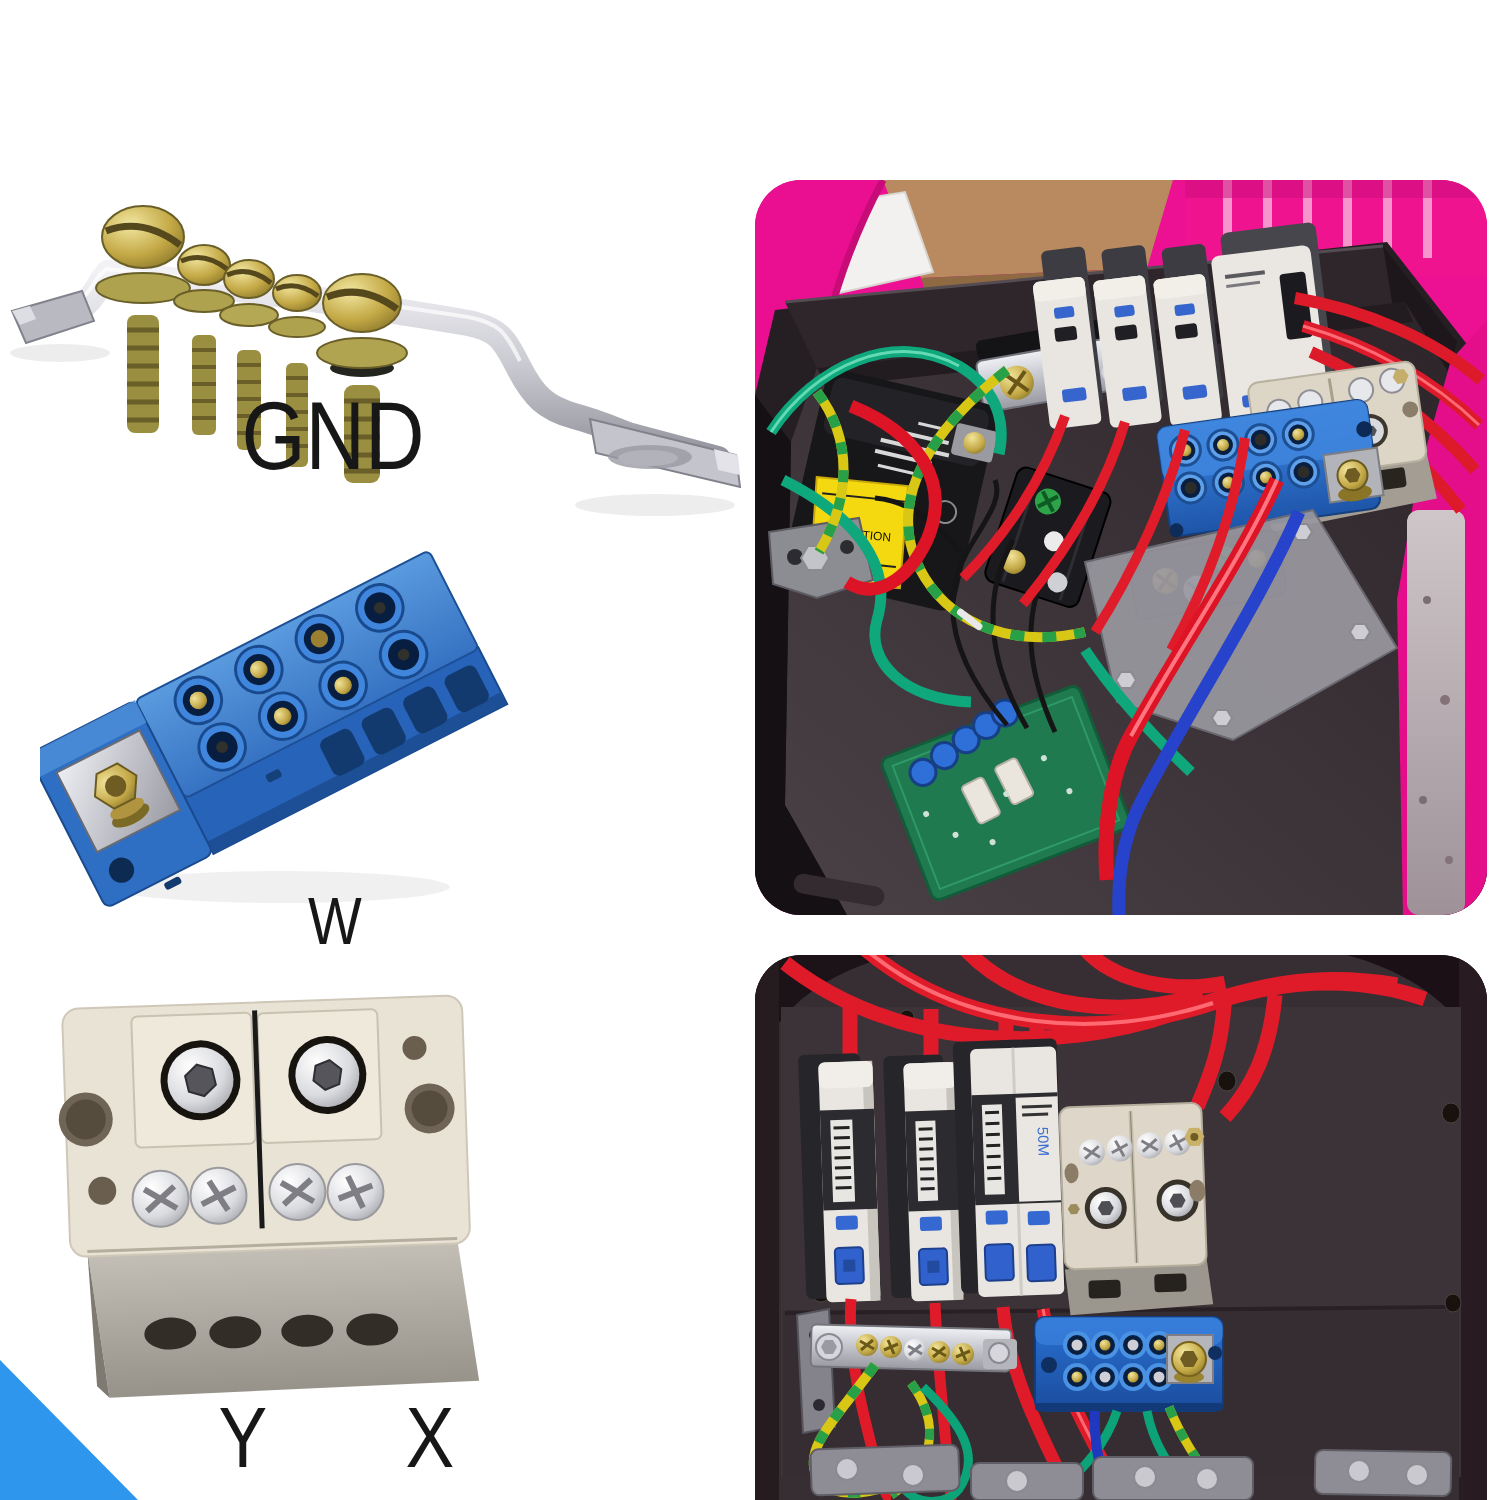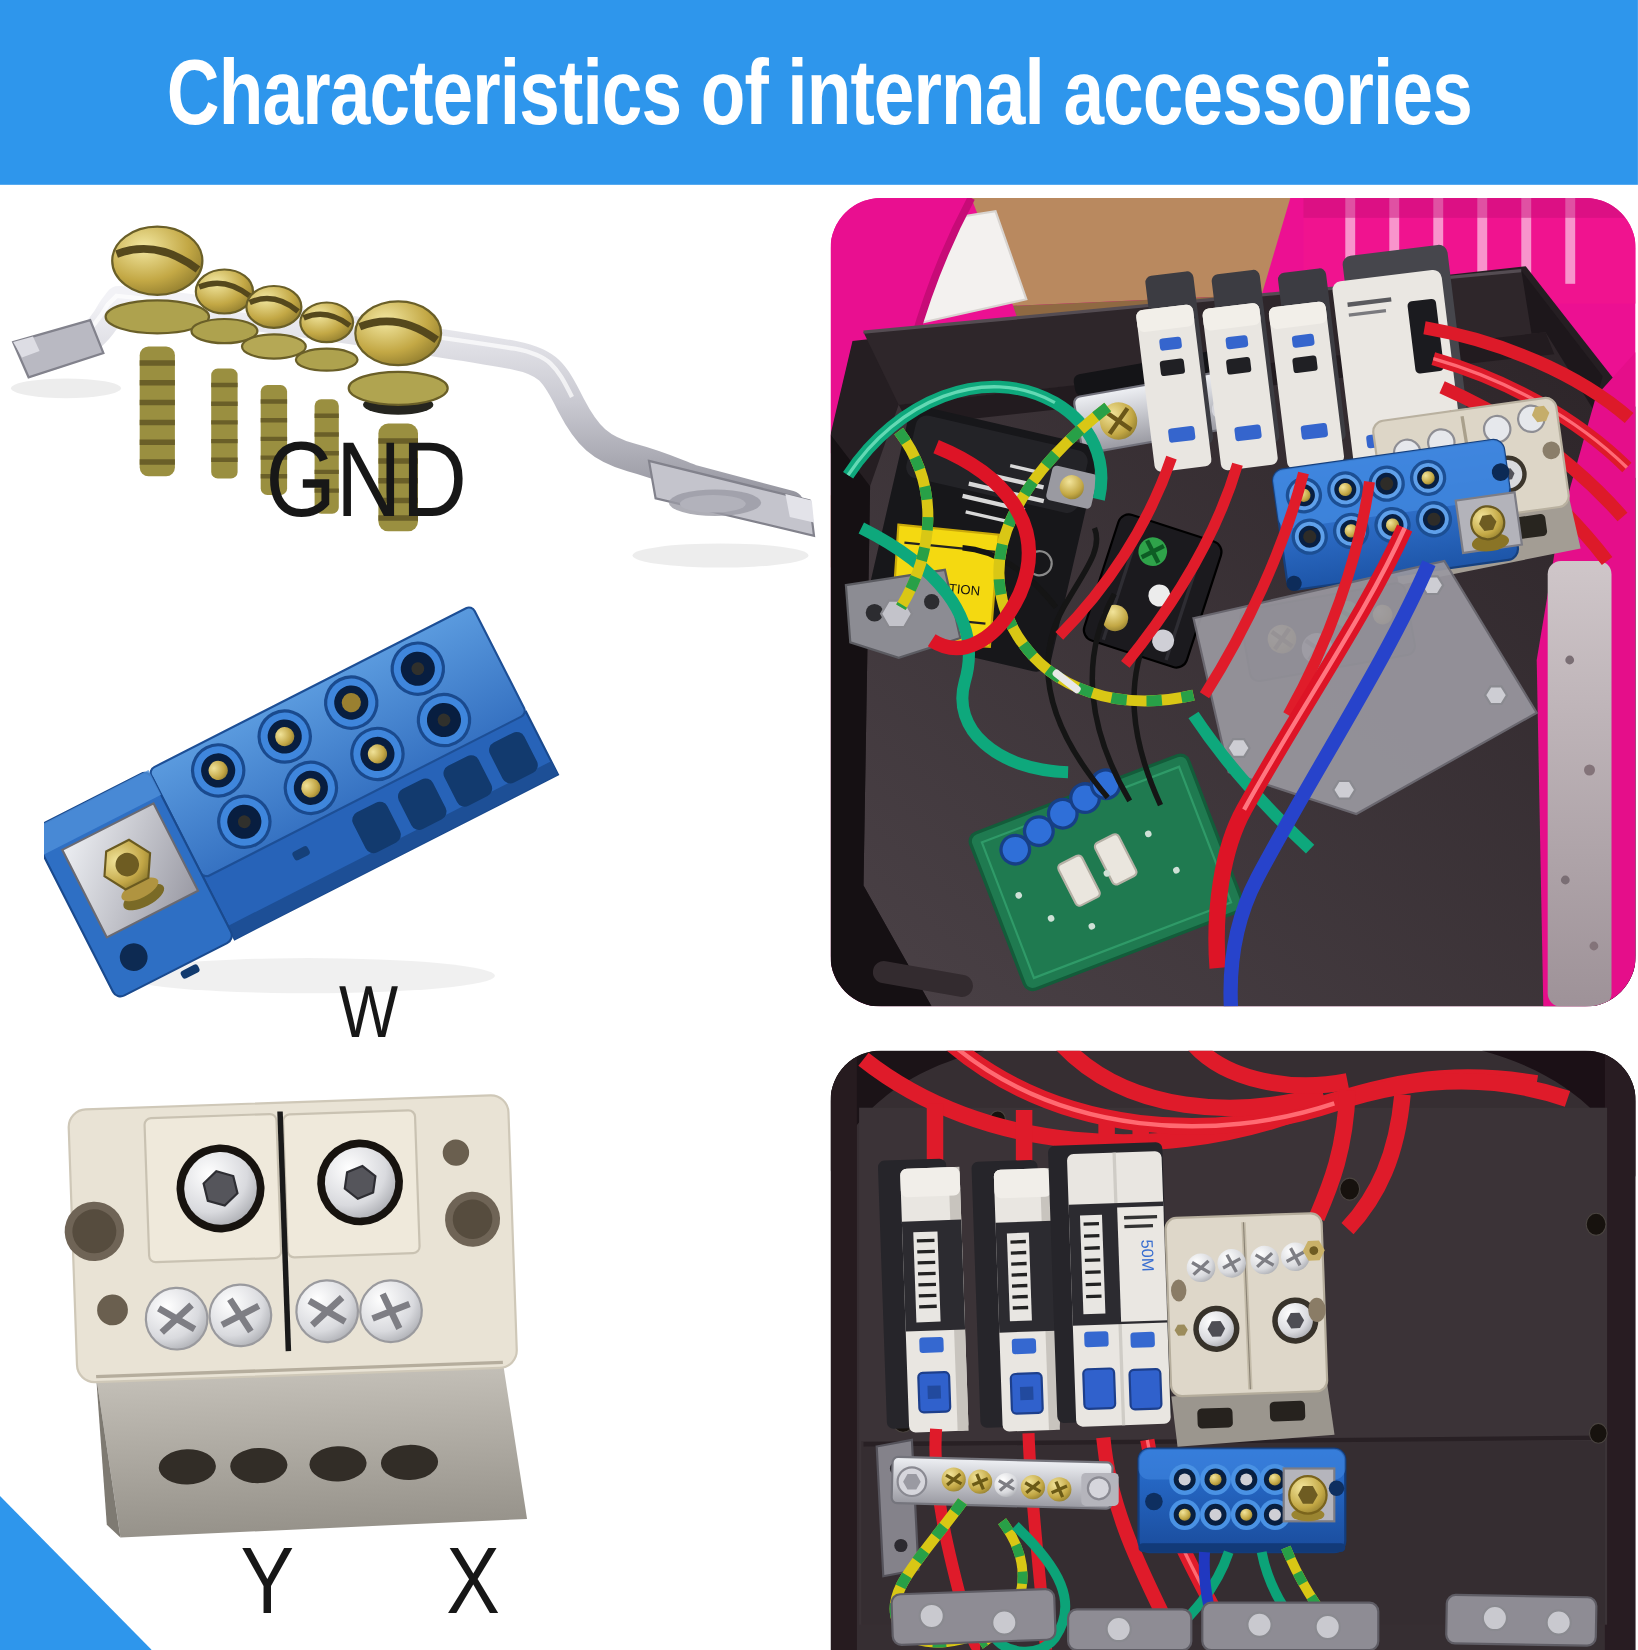--- a/index.html
+++ b/index.html
@@ -21,23 +21,20 @@
   .photo2{left:755px;top:955px;width:732px;height:545px;border-radius:46px 46px 0 0;}
   .corner-triangle{position:absolute;left:0;top:1360px;width:138px;height:140px;
        background:#2E96EC;clip-path:polygon(0 0,0 100%,100% 100%);}
   svg{display:block;}
 </style>
 </head>
 <body>
 
 <div class="canvas">
 
-  <div class="header">
-    <span class="title">Characteristics of internal accessories</span>
-  </div>
 
   <svg class="art" style="left:0;top:175px" width="750" height="410" viewBox="0 0 750 410">
     <defs>
       <linearGradient id="g-steel" x1="0" y1="0" x2="0" y2="1">
         <stop offset="0" stop-color="#f2f2f6"></stop>
           <stop offset="0.5" stop-color="#c9c9d1"></stop>
           <stop offset="1" stop-color="#90909a"></stop>
       </linearGradient>
       <radialGradient id="g-brass" cx="0.35" cy="0.3" r="0.9">
         <stop offset="0" stop-color="#f2e7a0"></stop>

